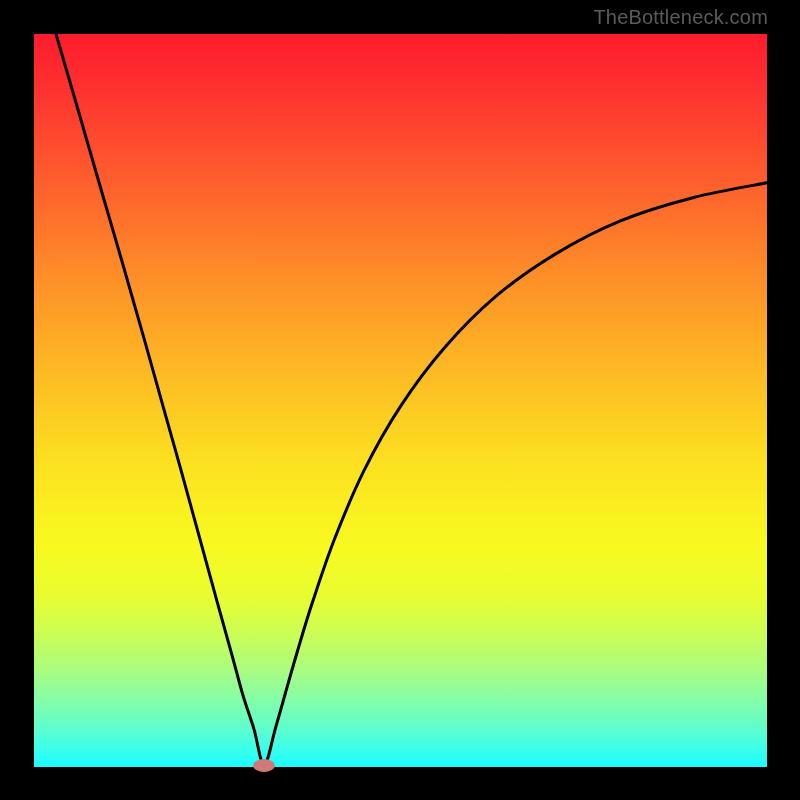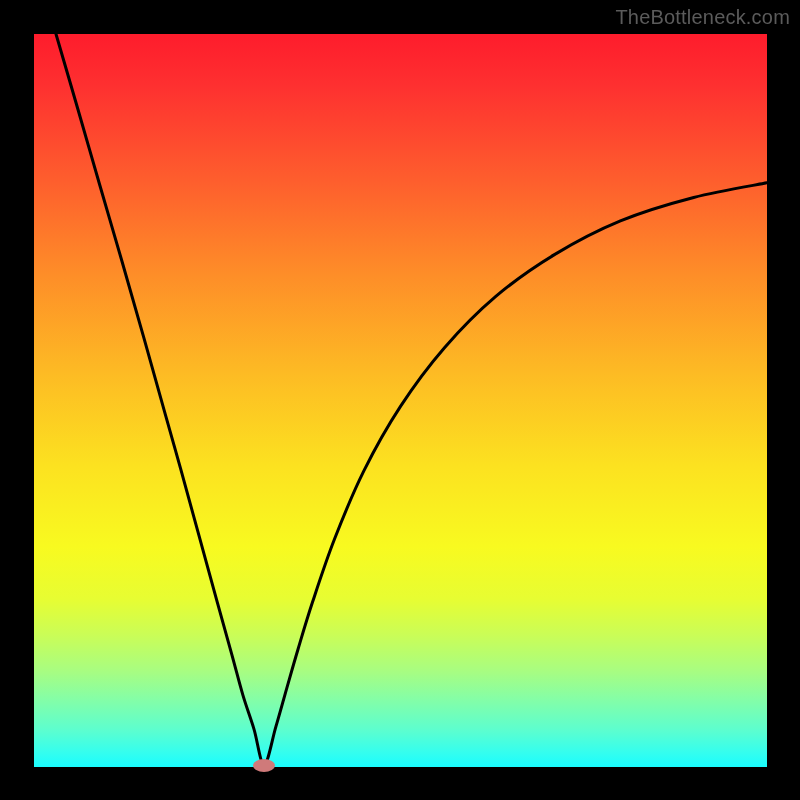--- a/index.html
+++ b/index.html
@@ -49,21 +49,21 @@
     height: 733px;
   }
   .marker {
     position: absolute;
     background: #cf7a7a;
     border-radius: 50% / 50%;
   }
   .attribution {
     position: absolute;
     top: 6px;
-    right: 10px;
+    right: 32px;
     color: #5b5b5b;
     font-size: 20px;
     font-weight: 500;
     letter-spacing: 0.2px;
   }
 </style>
 </head>
 <body>
 
 <div class="frame">

